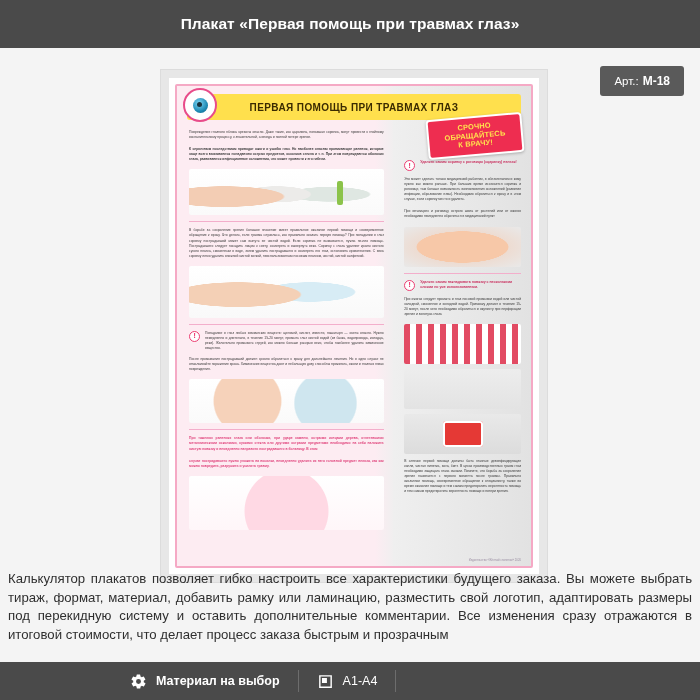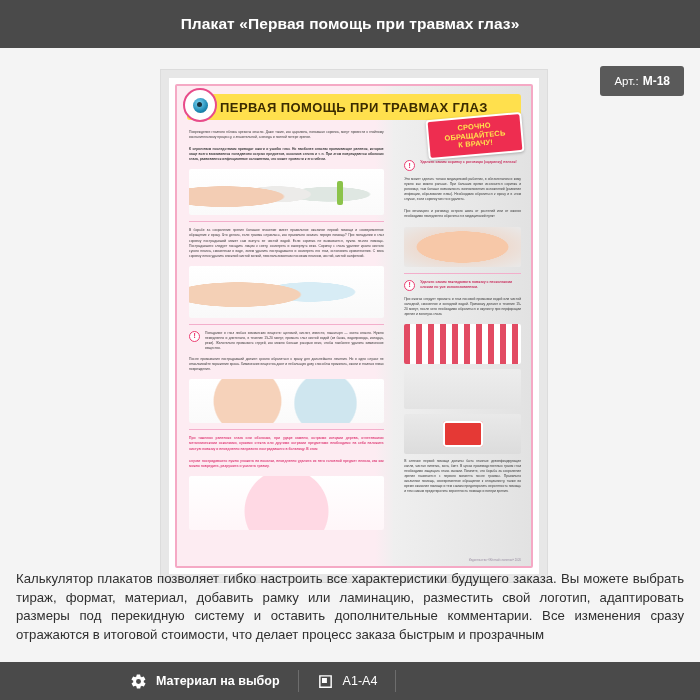--- a/index.html
+++ b/index.html
@@ -68,21 +68,21 @@
 
   
   .poster-title {
     position: absolute; left: 10px; top: 8px; right: 10px; height: 26px;
     background: #ffe04d;
     border-radius: 3px;
     display: flex; align-items: center; justify-content: center;
     z-index: 4;
   }
   .poster-title span {
-    font-size: 13px; font-weight: bold; color: #3b2b00; letter-spacing: .4px;
+    font-size: 10px; font-weight: bold; color: #3b2b00; letter-spacing: .4px;
   }
   .eye-logo {
     position: absolute; left: 6px; top: 2px; width: 34px; height: 34px;
     border-radius: 50%; background: #ffffff;
     border: 2px solid #e84c8a;
     display: flex; align-items: center; justify-content: center;
     z-index: 6;
   }
   .eye-logo .iris {
     width: 15px; height: 15px; border-radius: 50%;
@@ -176,21 +176,21 @@
   .rpic.glasses { background: linear-gradient(#ededed,#e3e3e3); }
 
   .credit {
     position: absolute; right: 10px; bottom: 4px;
     font-size: 2.8px; color: #9a8ea2;
   }
 
   
   .desc {
     position: absolute; left: 0; right: 0; top: 570px;
-    padding: 0 16px;
+    padding: 0 8px;
     font-size: 13.2px; line-height: 1.42; color: #2f2f2f;
     text-align: justify;
   }
 
   
   .footer {
     position: absolute; left: 0; right: 0; bottom: 0; height: 38px;
     background: #4a4a4a; color: #fff;
     display: flex; align-items: center;
   }

